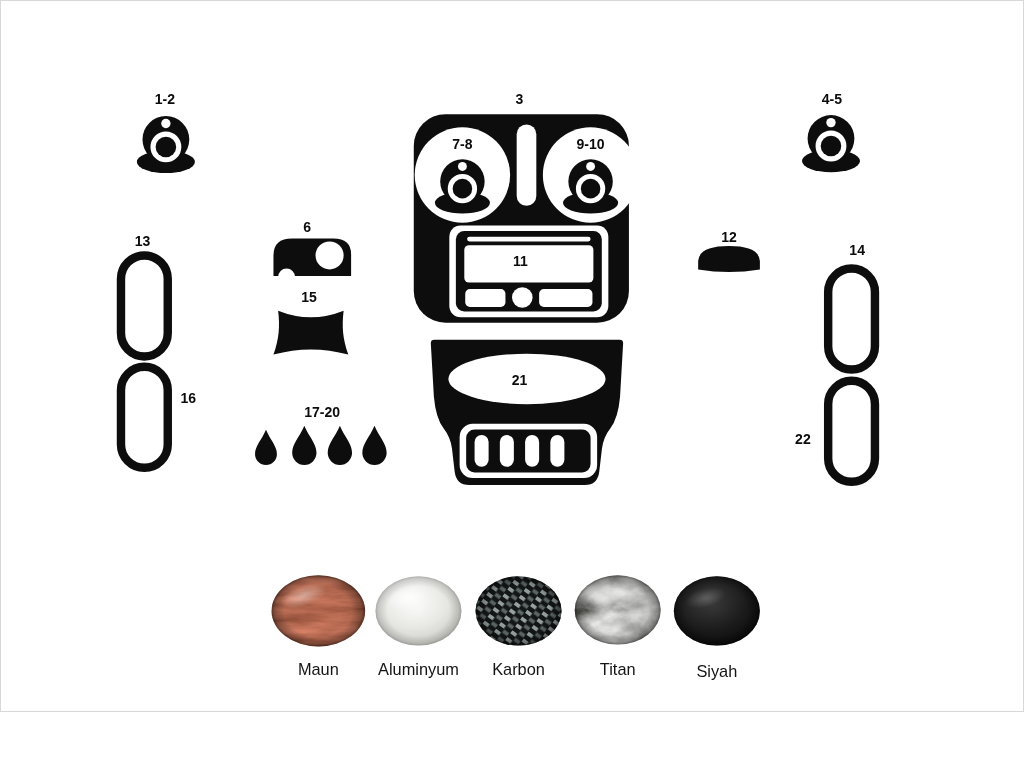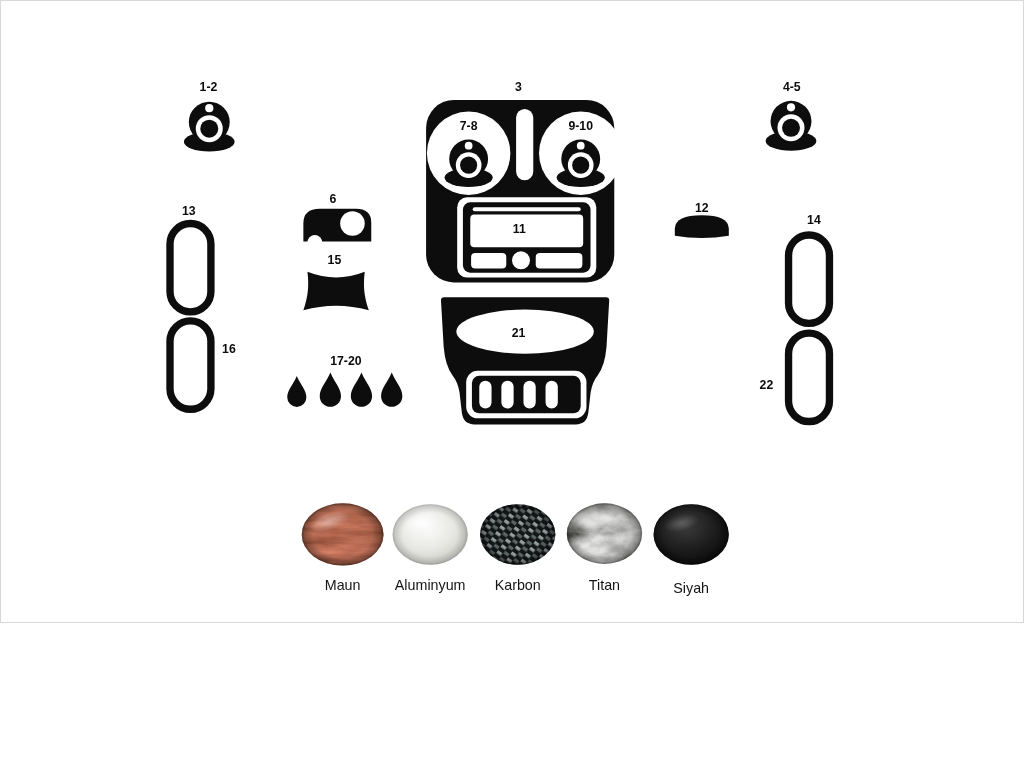--- a/index.html
+++ b/index.html
@@ -1,18 +1,18 @@
 <!DOCTYPE html>
 <html><head>
 <meta charset="utf-8">
 <style>
   * { margin:0; padding:0; box-sizing:border-box; }
   html,body { background:#ffffff; font-family:"Liberation Sans", sans-serif; }
   .page {
-    position:relative; width:1024px; height:623px;
+    position:relative; width:1024px; height:712px;
     background:#ffffff; border:1px solid #d8d8d8; overflow:hidden;
   }
   .page svg { display:block; width:100%; height:100%; }
   .plabel {
     font-family:"Liberation Sans", sans-serif;
     font-size:15px; font-weight:600; fill:#0b0b0b; text-anchor:middle;
   }
   .slabel {
     font-family:"Liberation Sans", sans-serif;
     font-size:17.5px; font-weight:400; fill:#141414; text-anchor:middle;

